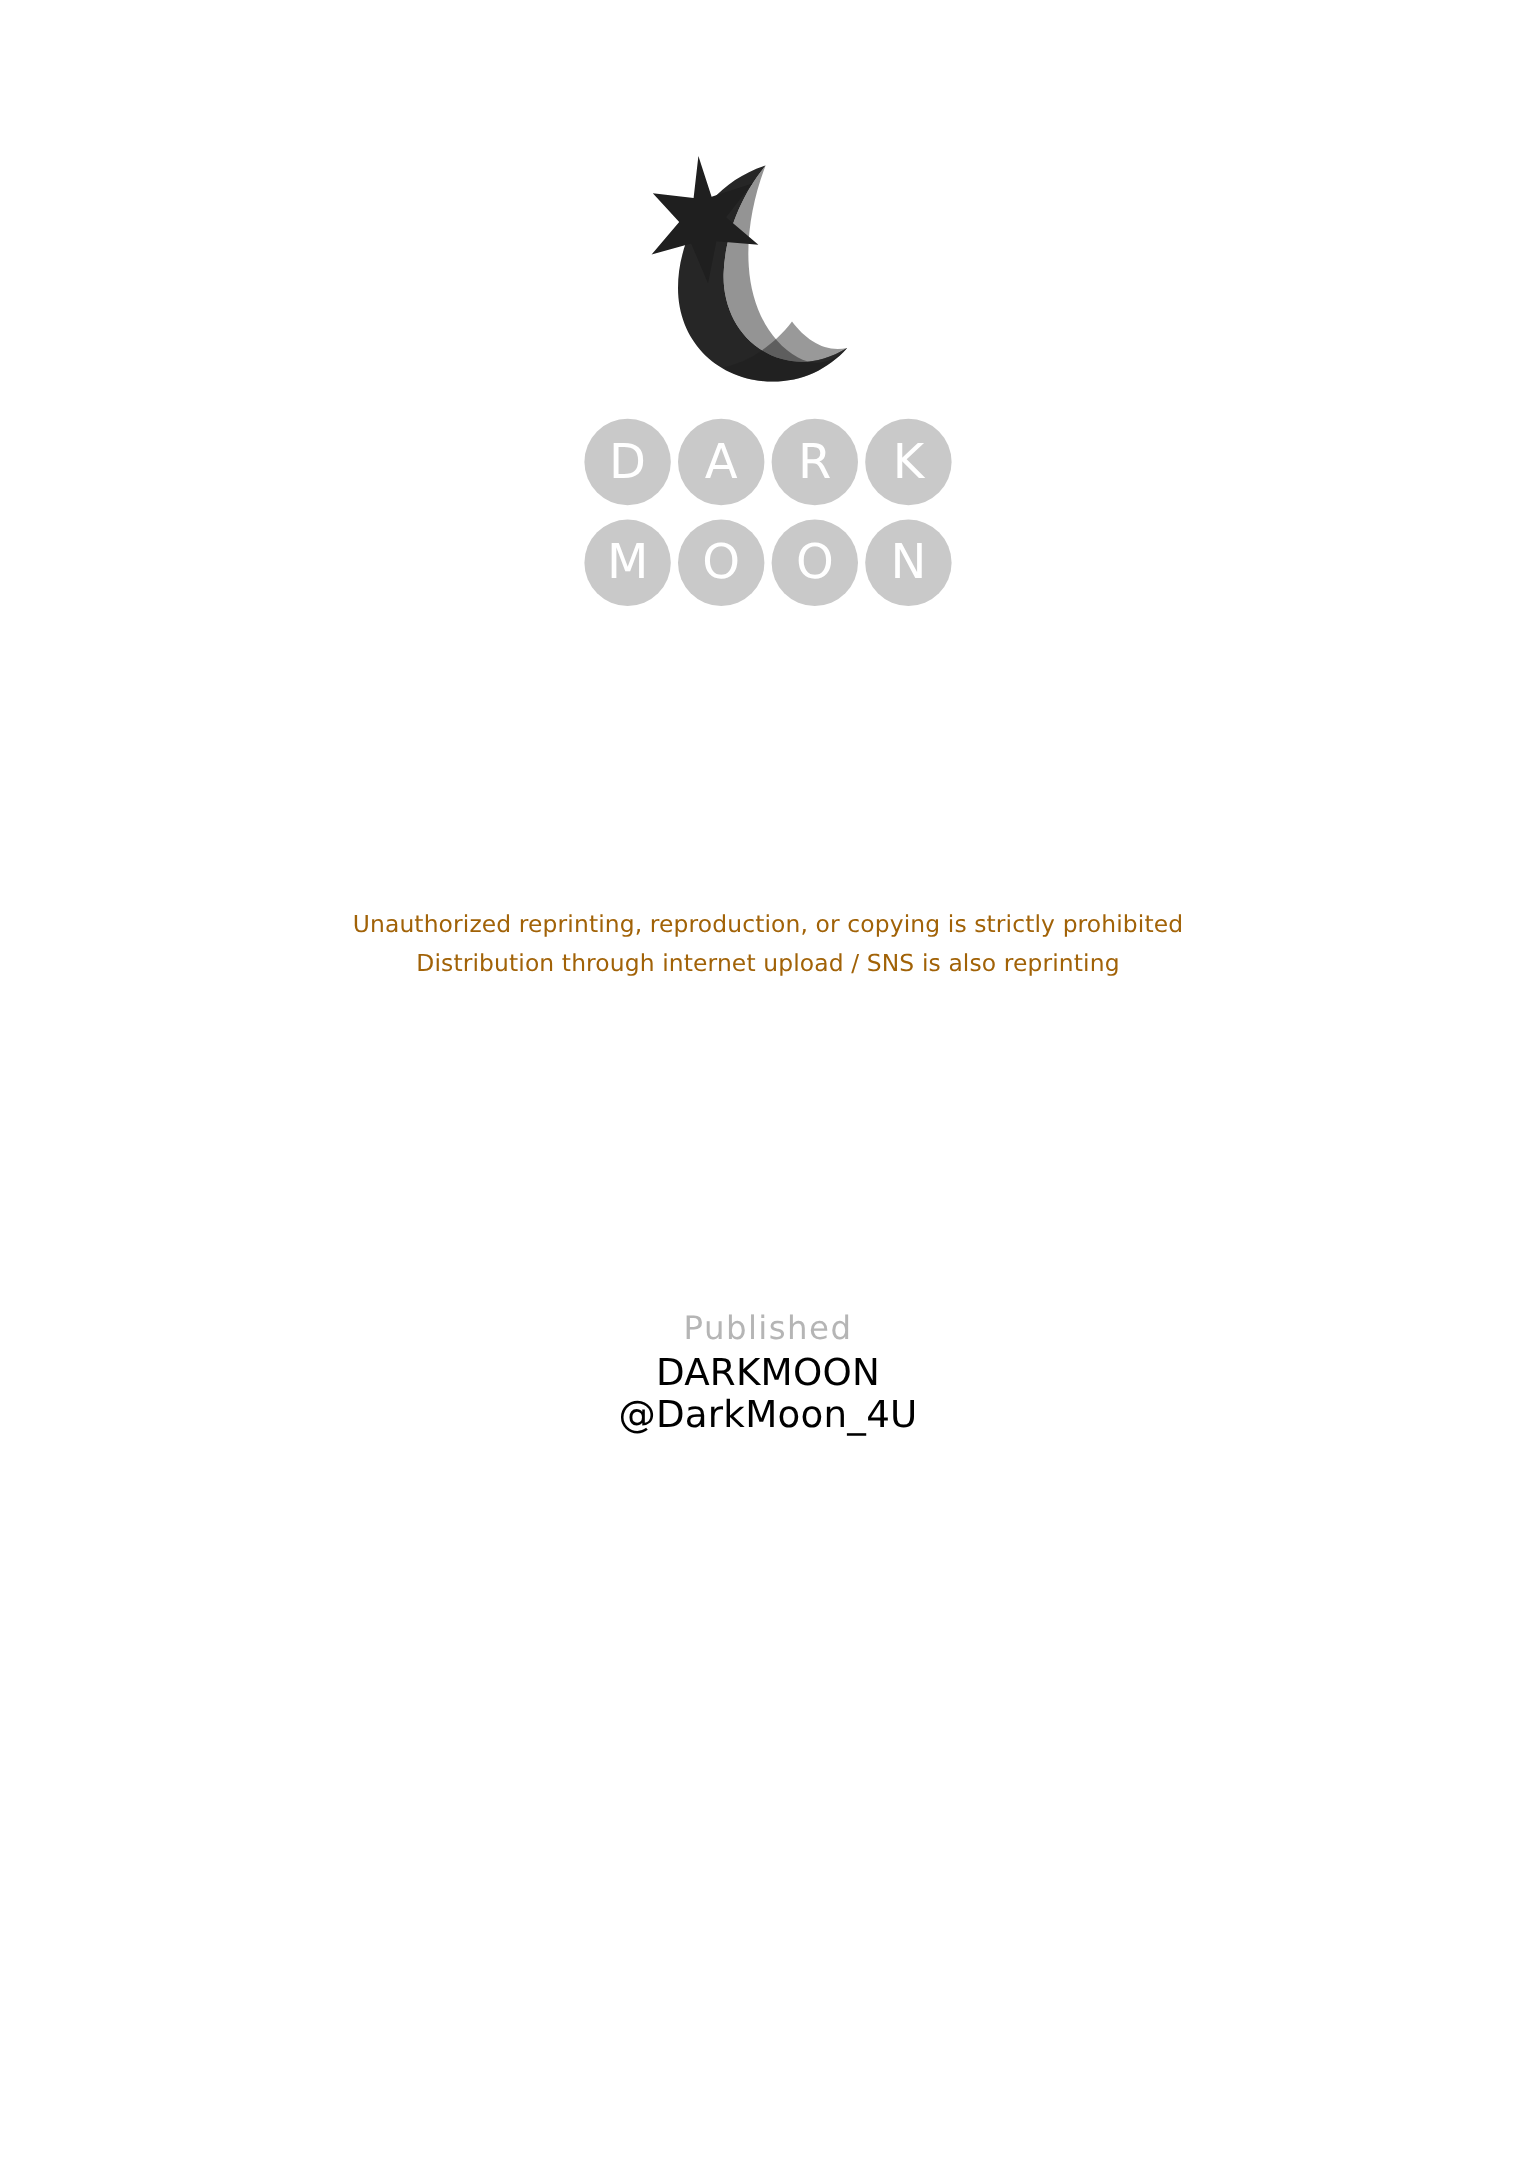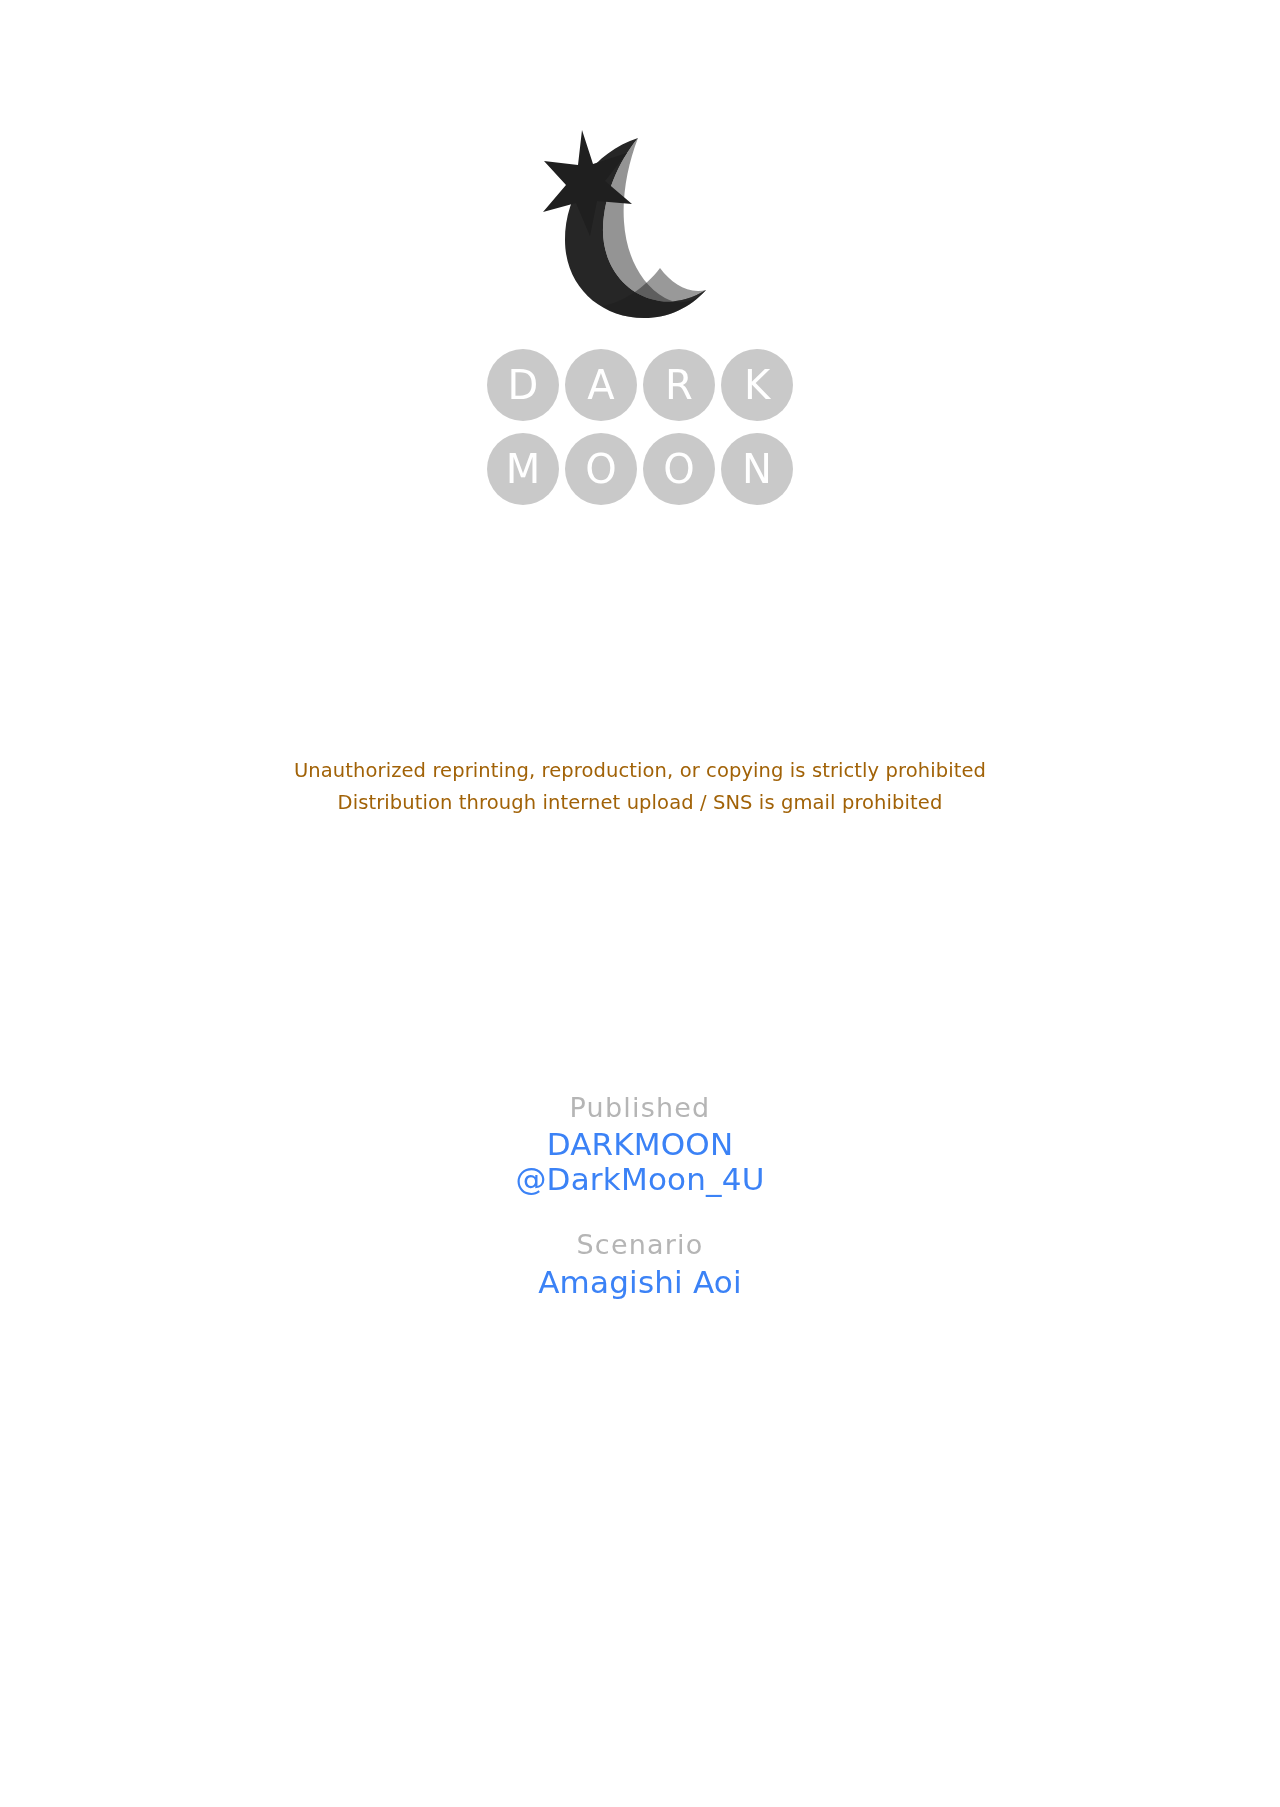--- a/index.html
+++ b/index.html
@@ -87,21 +87,21 @@
   .credit-group:last-child { margin-bottom: 0; }
 
   .credit-label {
     font-size: 27px;
     color: #b5b5b5;
     letter-spacing: 1.2px;
     line-height: 1.35;
   }
   .credit-value {
     font-size: 31px;
-    color: #3b82f6;
+    color: #000000;
     letter-spacing: 0.2px;
     line-height: 1.22;
   }
   .credit-value.tight { line-height: 1.14; }
 </style>
 </head>
 <body>
 
 <div class="page">
 
@@ -129,35 +129,31 @@
       <span class="logo-letter">M</span>
       <span class="logo-letter">O</span>
       <span class="logo-letter">O</span>
       <span class="logo-letter">N</span>
     </div>
 
   </div>
 
   <div class="notice">
     <div>Unauthorized reprinting, reproduction, or copying is strictly prohibited</div>
-    <div>Distribution through internet upload / SNS is gmail prohibited</div>
+    <div>Distribution through internet upload / SNS is also reprinting</div>
   </div>
 
   <div class="credits">
 
     <div class="credit-group">
       <div class="credit-label">Published</div>
       <div class="credit-value tight">DARKMOON</div>
       <div class="credit-value tight">@DarkMoon_4U</div>
     </div>
 
-    <div class="credit-group">
-      <div class="credit-label">Scenario</div>
-      <div class="credit-value">Amagishi Aoi</div>
-    </div>
 
     <div class="credit-group">
     </div>
 
 
   </div>
 
 </div>
 
 </body></html>

